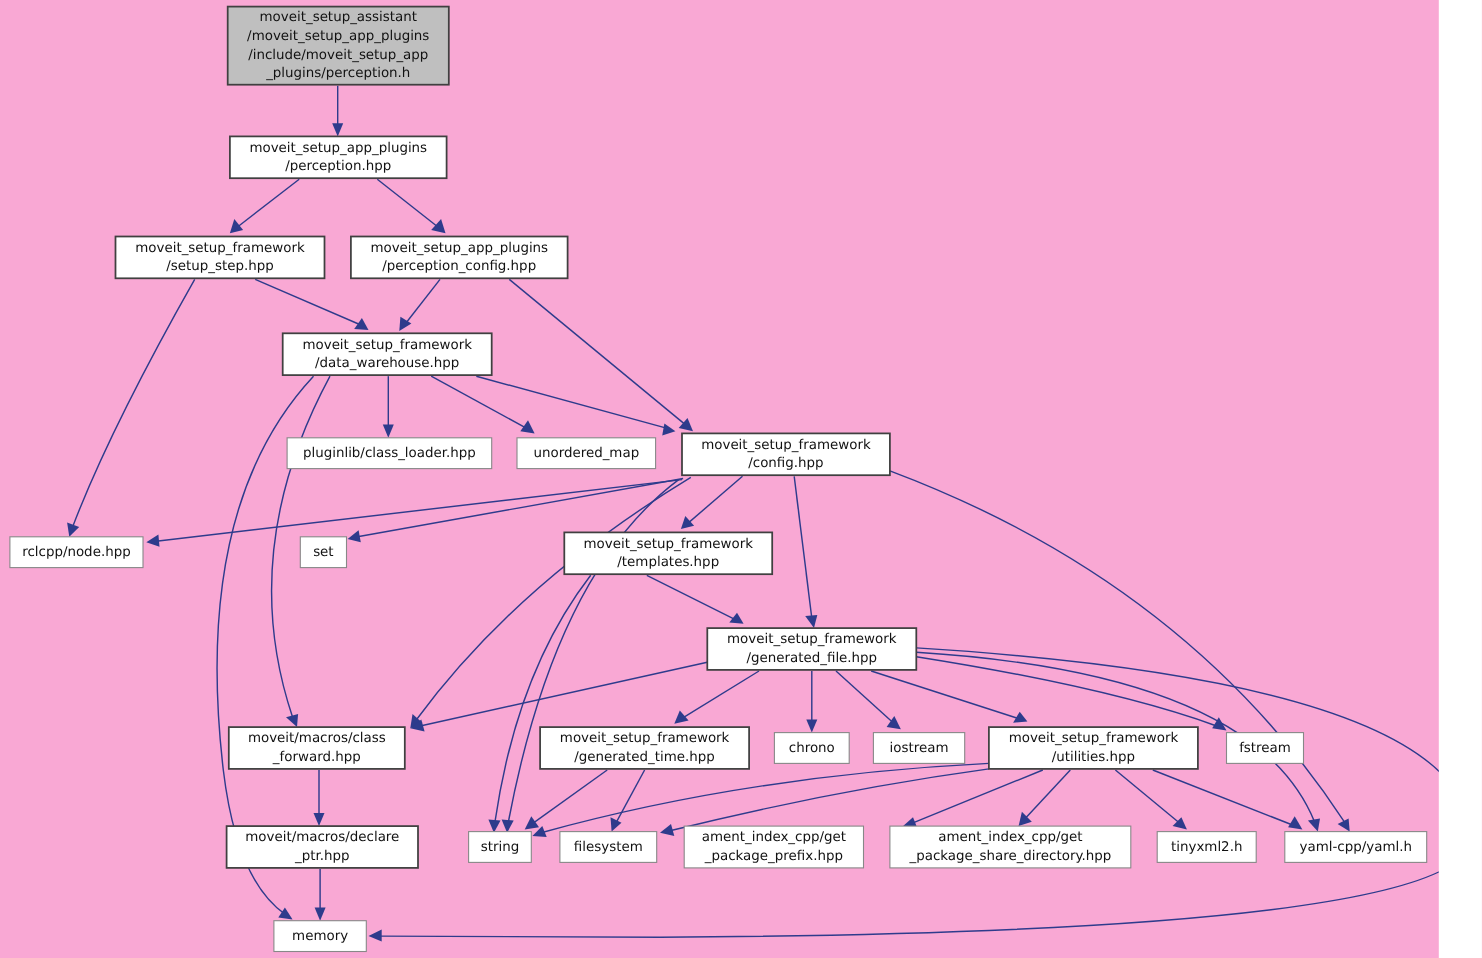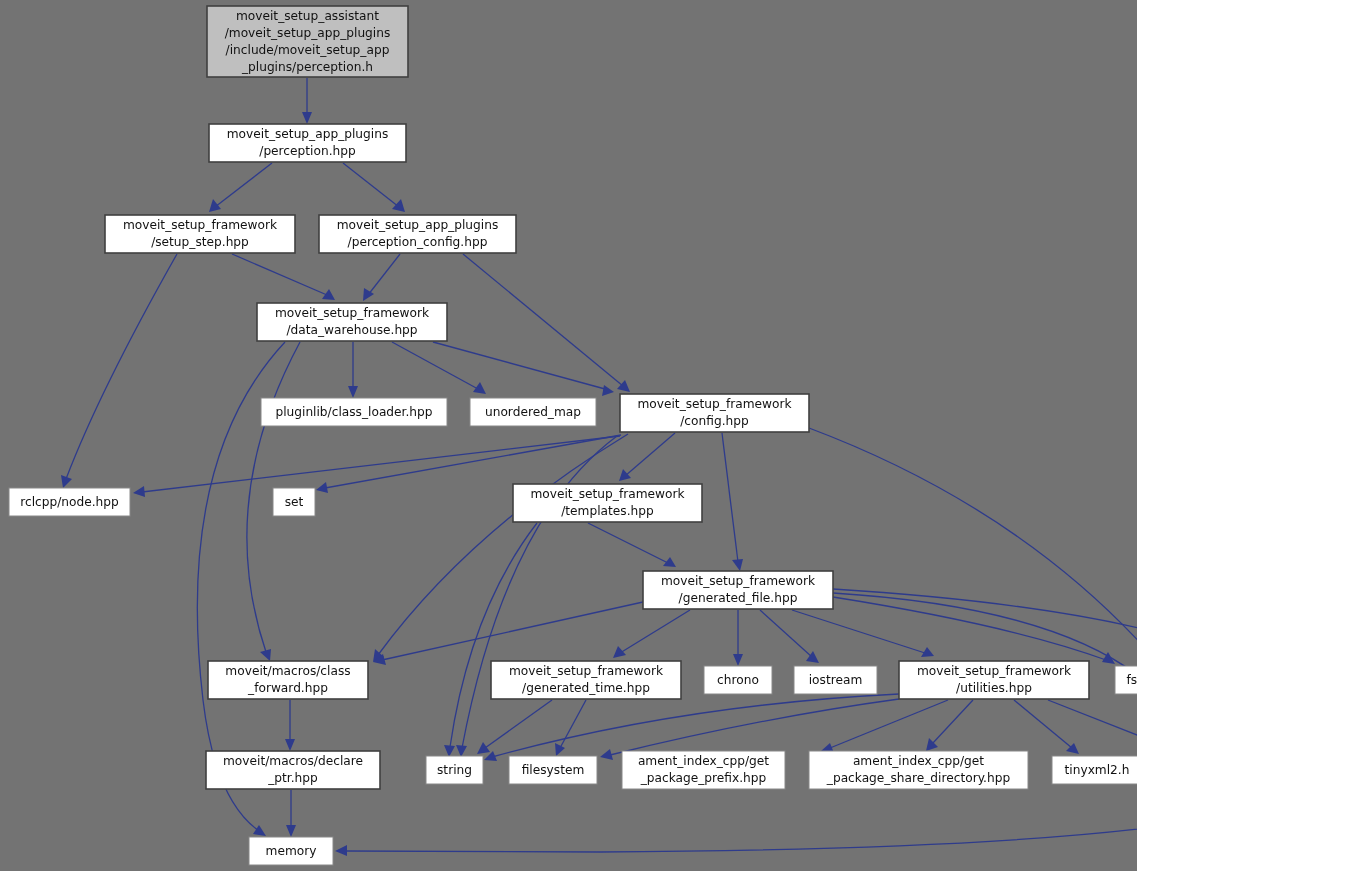--- a/index.html
+++ b/index.html
@@ -2,23 +2,23 @@
 <html><head>
 <meta charset="utf-8">
 <style>
   html, body {
     margin: 0;
     padding: 0;
     background: #ffffff;
   }
   #graph-root {
     position: relative;
-    width: 1137px;
+    width: 1308px;
     height: 871px;
-    background: #737373;
+    background: #f9a8d4;
     font-family: "DejaVu Sans", sans-serif;
     overflow: hidden;
     text-decoration: underline;
   }
   svg#graph-canvas {
     position: absolute;
     left: 0;
     top: 0;
     width: 1347px;
     height: 871px;

